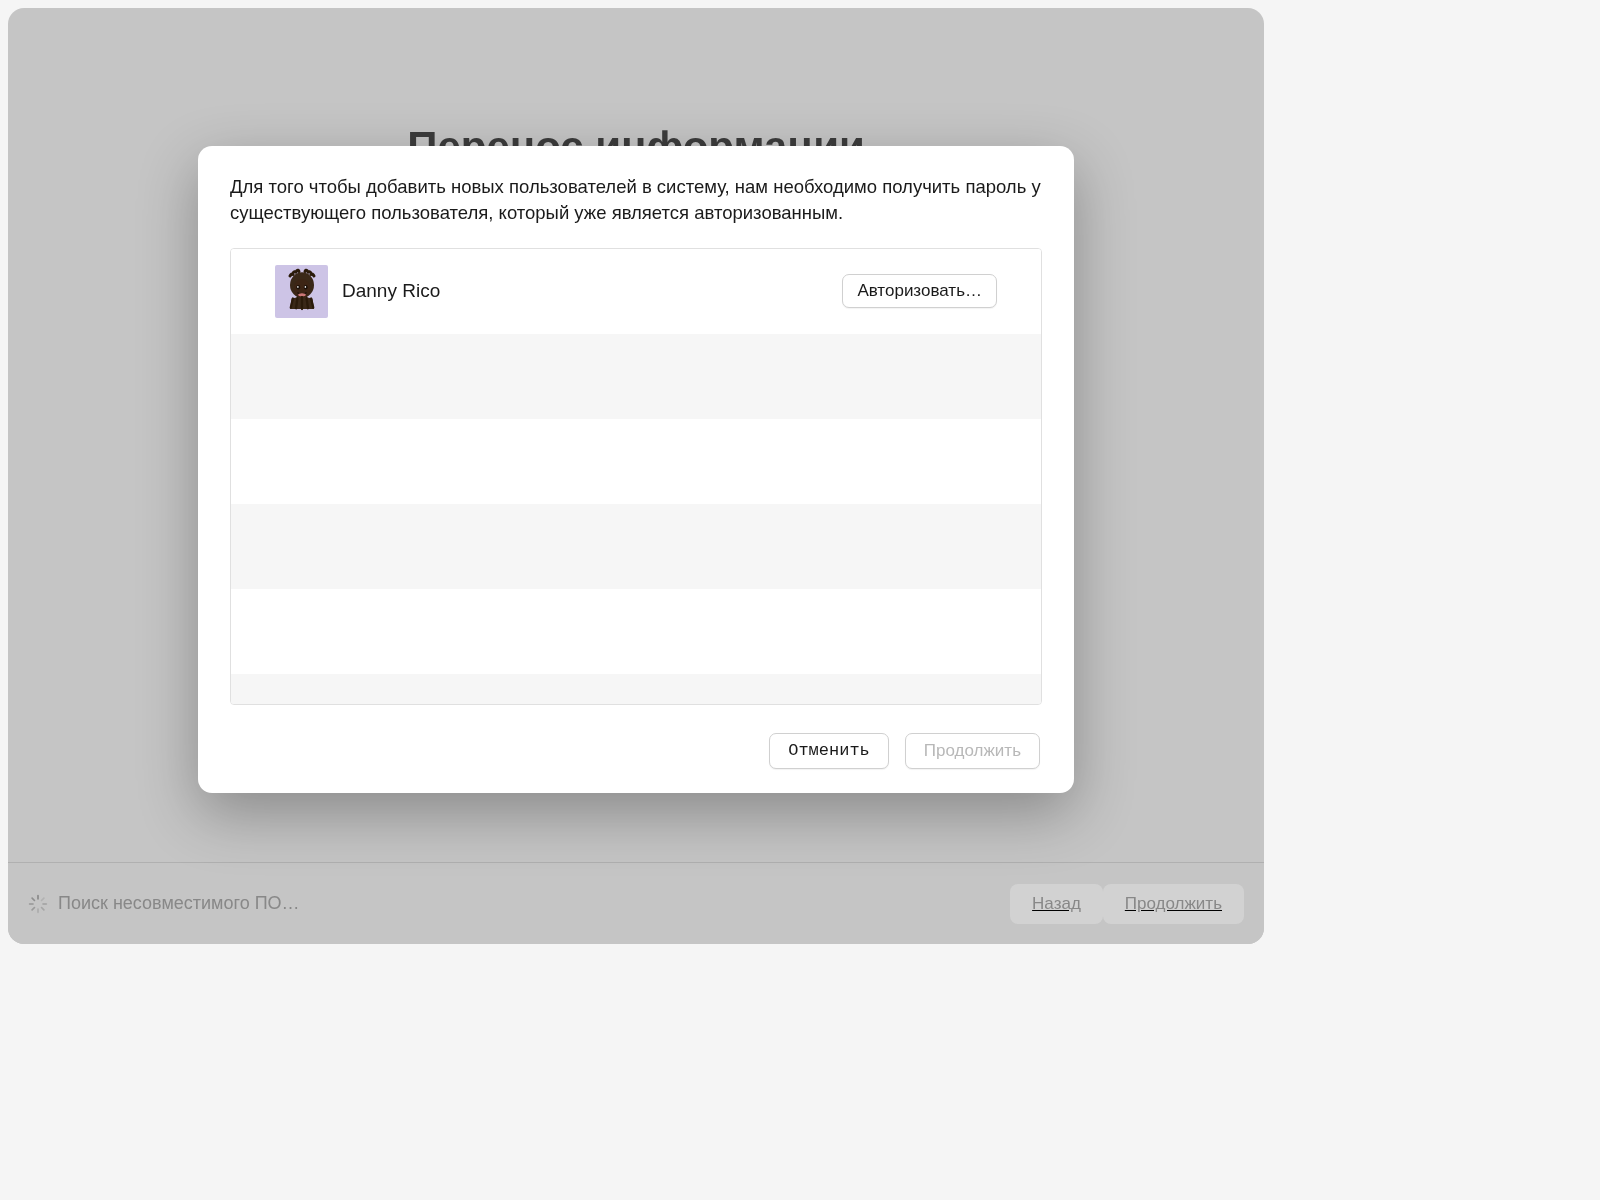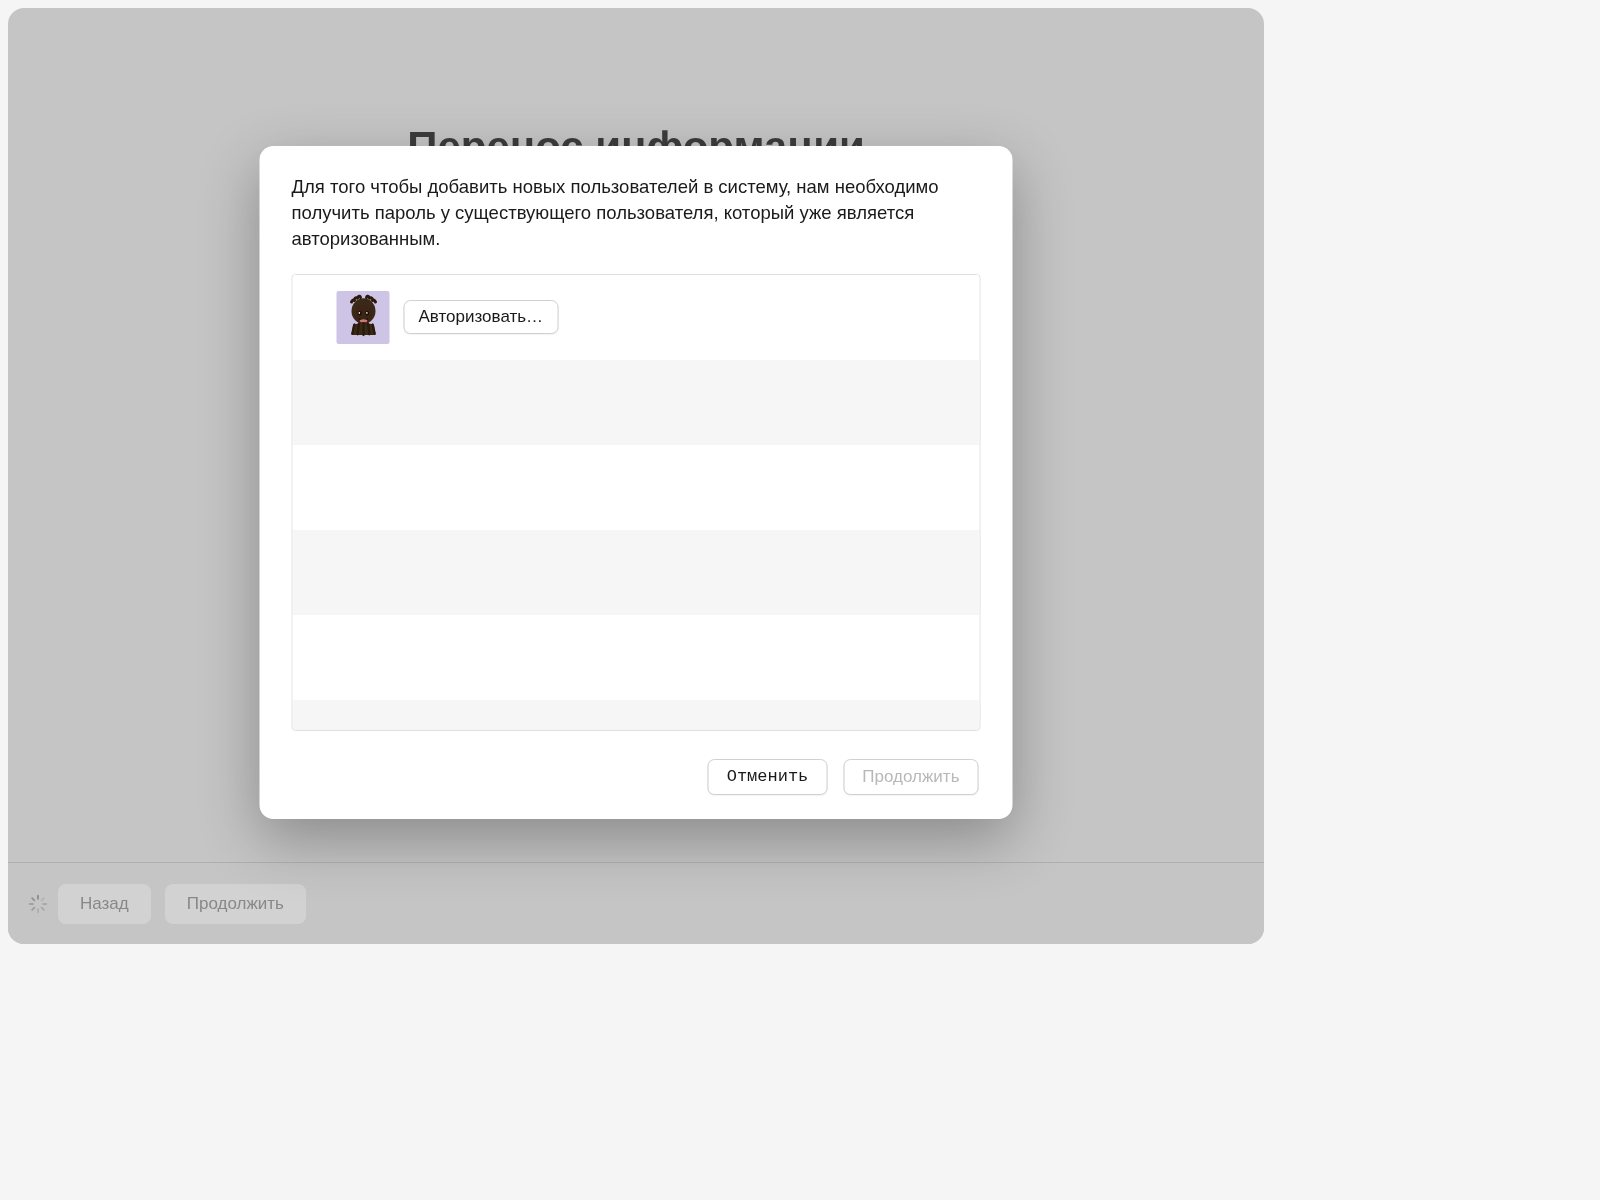--- a/index.html
+++ b/index.html
@@ -65,39 +65,39 @@
     }
     
     .status-text {
       font-size: 18px;
       color: #888888;
       flex: 1;
     }
     
     .bottom-buttons {
       display: flex;
-      gap: 14px;
+      text-decoration: underline;
     }
     
     .bg-button {
       padding: 10px 22px;
       border: none;
       border-radius: 8px;
       background: #d2d2d2;
       color: #888888;
       font-size: 17px;
       cursor: default;
     }
     
     .modal-dialog {
       position: absolute;
       top: 138px;
       left: 50%;
       transform: translateX(-50%);
-      width: 753px;
+      width: 876px;
       background: white;
       border-radius: 14px;
       box-shadow: 0 20px 60px rgba(0,0,0,0.3);
       padding: 28px 32px 24px 32px;
     }
     
     .dialog-description {
       font-size: 18.5px;
       line-height: 1.4;
       color: #1a1a1a;
@@ -210,20 +210,21 @@
           <line x1="12" y1="18" x2="12" y2="22" opacity="0.4"></line>
           <line x1="4.93" y1="4.93" x2="7.76" y2="7.76" opacity="0.9"></line>
           <line x1="16.24" y1="16.24" x2="19.07" y2="19.07" opacity="0.5"></line>
           <line x1="2" y1="12" x2="6" y2="12" opacity="0.8"></line>
           <line x1="18" y1="12" x2="22" y2="12" opacity="0.6"></line>
           <line x1="4.93" y1="19.07" x2="7.76" y2="16.24" opacity="0.7"></line>
           <line x1="16.24" y1="7.76" x2="19.07" y2="4.93" opacity="0.3"></line>
         </g>
       </svg>
     </div>
+    <div class="status-text">Поиск несовместимого ПО…</div>
     <div class="bottom-buttons">
       <button class="bg-button">Назад</button>
       <button class="bg-button">Продолжить</button>
     </div>
   </div>
 
   <div class="modal-dialog">
     <div class="dialog-description">Для того чтобы добавить новых пользователей в систему, нам необходимо получить пароль у существующего пользователя, который уже является авторизованным.</div>
 
     <div class="user-list">
@@ -236,20 +237,21 @@
             <ellipse cx="37" cy="27" rx="2.5" ry="3" fill="#1a0f08"></ellipse>
             <ellipse cx="26.5" cy="26.5" rx="1" ry="1.2" fill="#fff"></ellipse>
             <ellipse cx="36.5" cy="26.5" rx="1" ry="1.2" fill="#fff"></ellipse>
             <path d="M 26 34 Q 32 40 38 34" stroke="#1a0f08" stroke-width="1.5" fill="none"></path>
             <ellipse cx="32" cy="37" rx="5" ry="2" fill="#c77"></ellipse>
             <path d="M 20 10 Q 18 8 16 12 M 24 7 Q 22 5 20 8 M 28 6 Q 27 3 25 5 M 36 6 Q 37 3 39 5 M 40 7 Q 42 5 44 8 M 44 10 Q 46 8 48 12" stroke="#2a1a0a" stroke-width="4" stroke-linecap="round" fill="none"></path>
             <path d="M 18 42 Q 32 38 46 42 L 48 56 L 16 56 Z" fill="#3a2818"></path>
             <path d="M 20 42 L 17 54 M 26 41 L 24 55 M 32 40 L 32 56 M 38 41 L 40 55 M 44 42 L 47 54" stroke="#2a1a0a" stroke-width="3" stroke-linecap="round"></path>
           </svg>
         </div>
+        <div class="user-name">Danny Rico</div>
         <button class="authorize-button">Авторизовать…</button>
       </div>
       <div class="user-row empty-row"></div>
       <div class="user-row empty-row"></div>
       <div class="user-row empty-row"></div>
       <div class="user-row empty-row"></div>
       <div class="user-row empty-row half"></div>
     </div>
 
     <div class="dialog-buttons">

